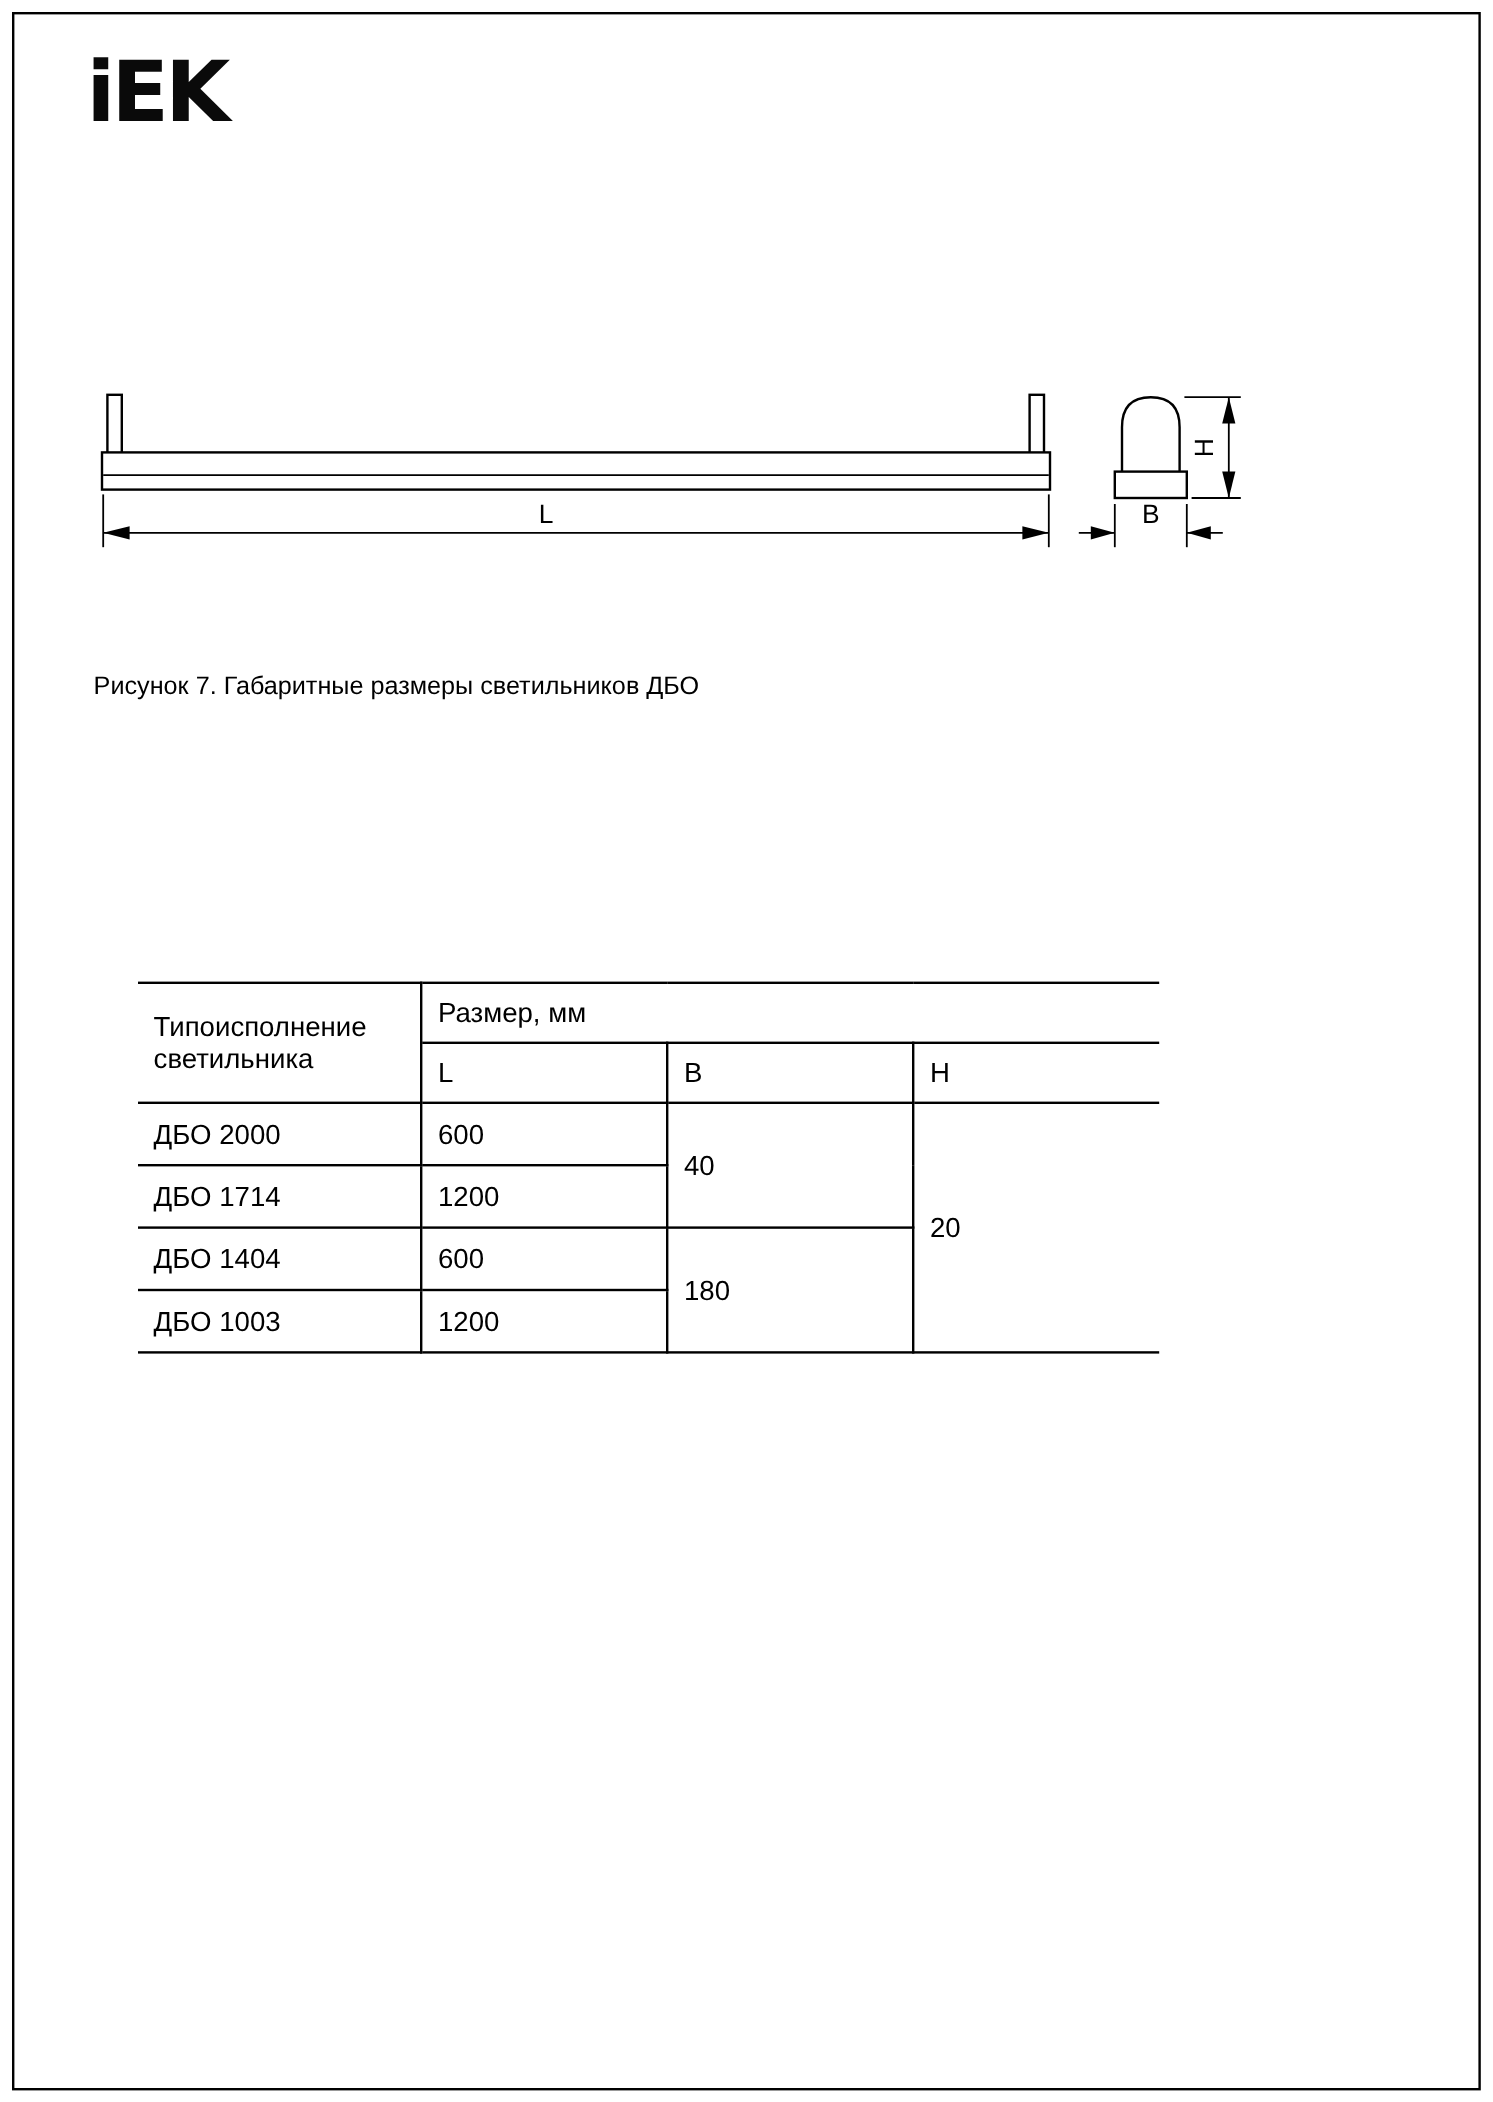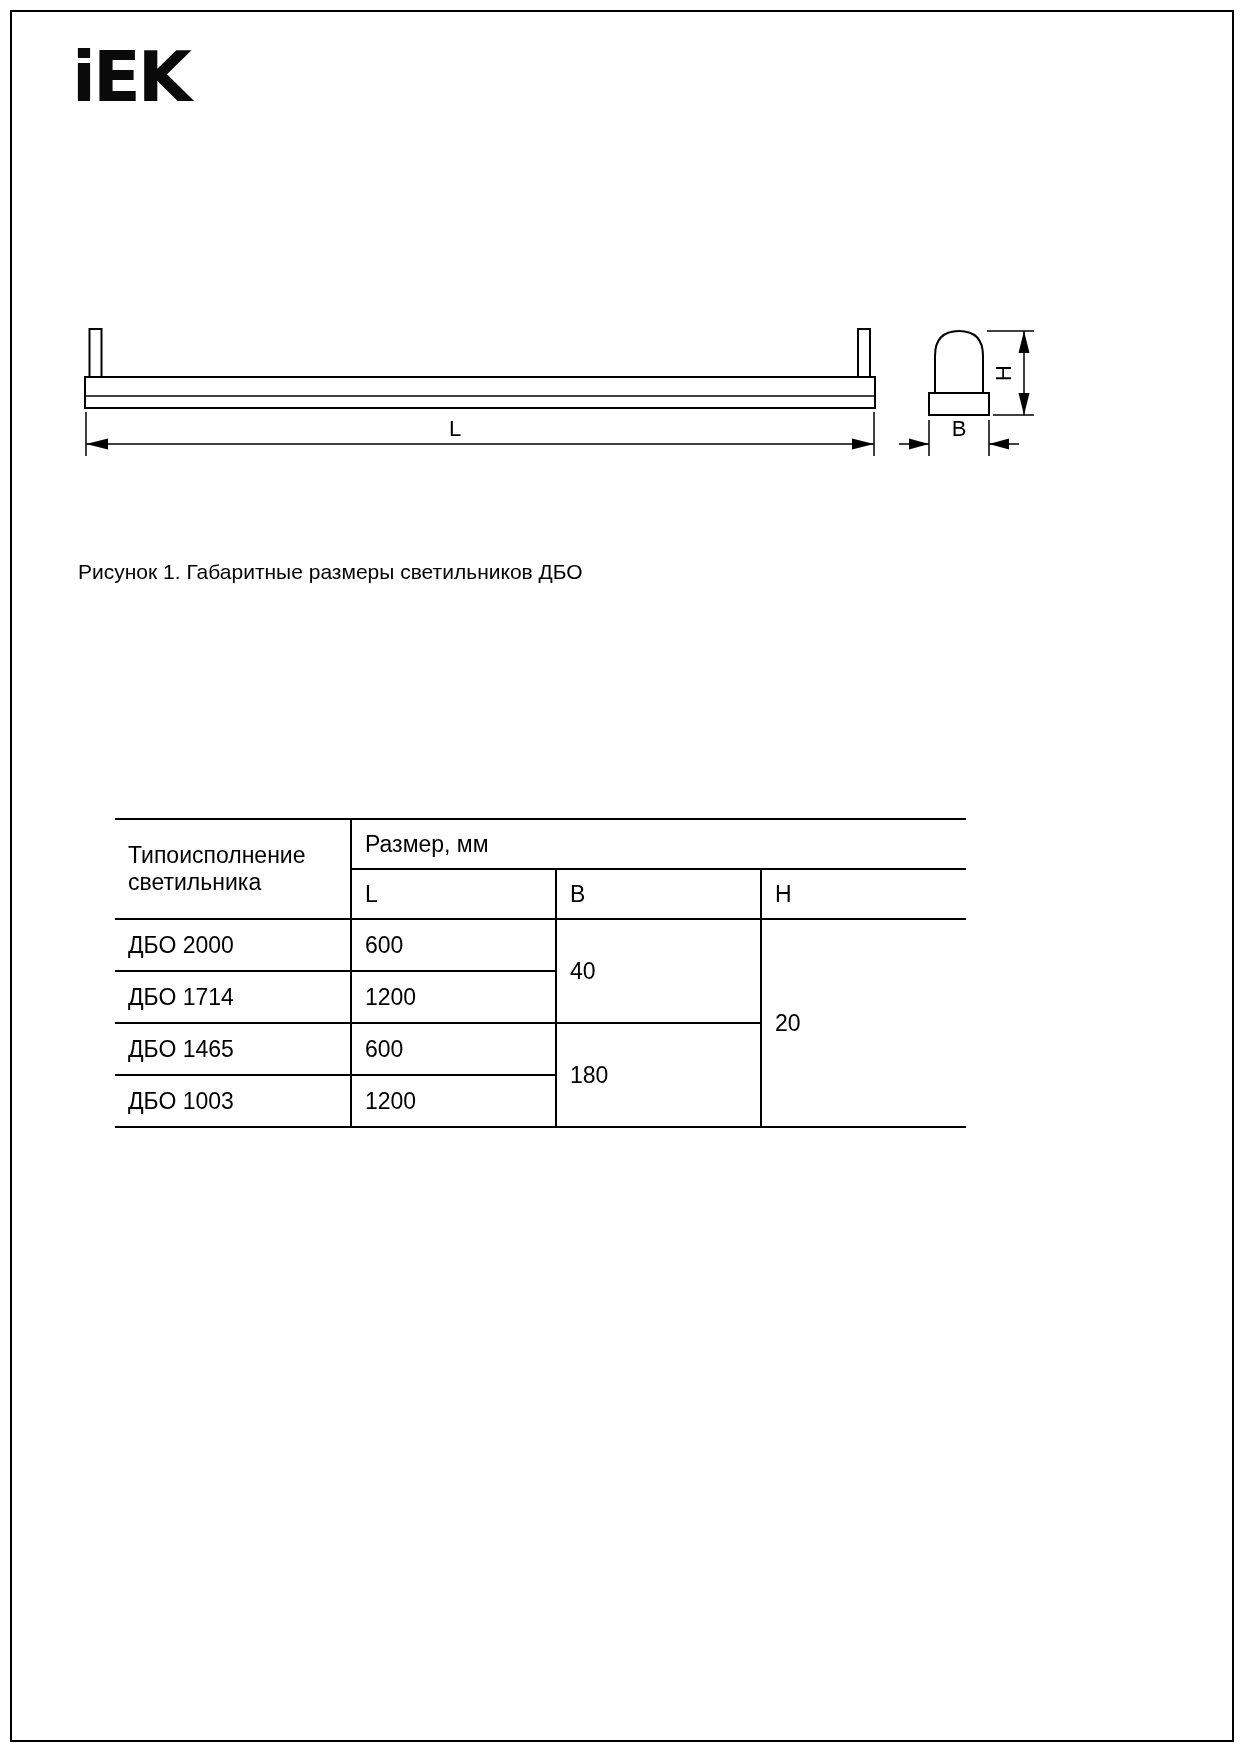--- a/index.html
+++ b/index.html
@@ -116,21 +116,21 @@
     <line x1="929" y1="420" x2="929" y2="456" stroke="#000" stroke-width="1.5"></line>
     <line x1="989" y1="420" x2="989" y2="456" stroke="#000" stroke-width="1.5"></line>
     <line x1="899" y1="444" x2="929" y2="444" stroke="#000" stroke-width="1.5"></line>
     <line x1="989" y1="444" x2="1019" y2="444" stroke="#000" stroke-width="1.5"></line>
     <polygon points="929,444 909,438.5 909,449.5" fill="#000"></polygon>
     <polygon points="989,444 1009,438.5 1009,449.5" fill="#000"></polygon>
     <text x="959" y="436" text-anchor="middle">B</text>
   </g>
 </svg>
 
-<div class="caption">Рисунок 1. Габаритные размеры светильников ДБО</div>
+<div class="caption">Рисунок 7. Габаритные размеры светильников ДБО</div>
 
 <div class="tbl-wrap">
   <table class="dims">
     <colgroup>
       <col style="width:236px">
       <col style="width:205px">
       <col style="width:205px">
       <col style="width:205px">
     </colgroup>
     <tbody>
@@ -147,21 +147,21 @@
         <td>ДБО 2000</td>
         <td>600</td>
         <td rowspan="2" class="merged">40</td>
         <td rowspan="4" class="merged">20</td>
       </tr>
       <tr class="dr">
         <td>ДБО 1714</td>
         <td>1200</td>
       </tr>
       <tr class="dr">
-        <td>ДБО 1465</td>
+        <td>ДБО 1404</td>
         <td>600</td>
         <td rowspan="2" class="merged">180</td>
       </tr>
       <tr class="dr">
         <td>ДБО 1003</td>
         <td>1200</td>
       </tr>
     </tbody>
   </table>
 </div>

